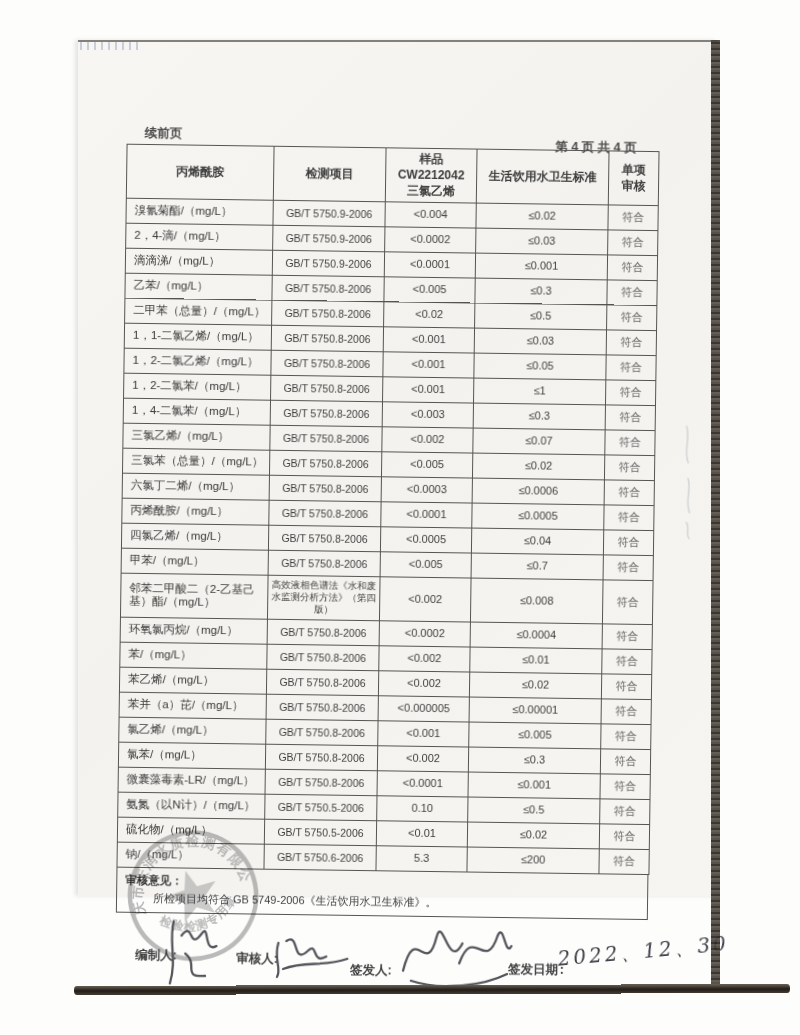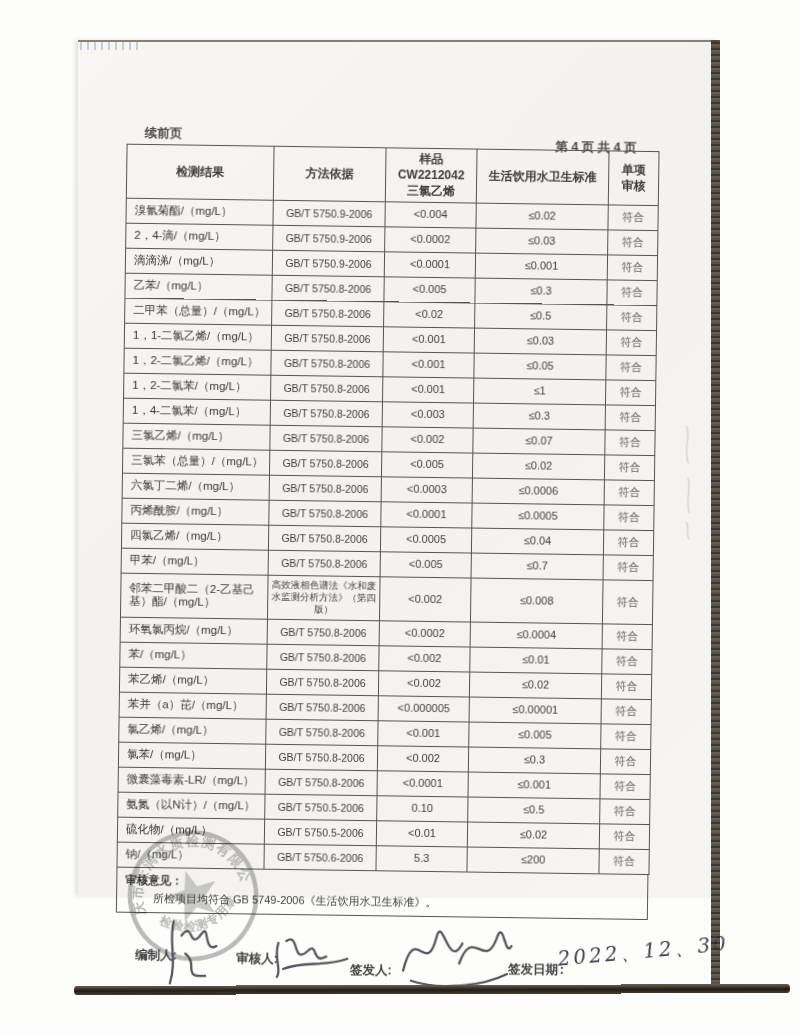--- a/index.html
+++ b/index.html
@@ -92,22 +92,22 @@
       <table>
         <colgroup>
           <col style="width:147px">
             <col style="width:112px">
             <col style="width:91px">
             <col style="width:132px">
             <col style="width:50px">
         </colgroup>
         <thead>
           <tr>
-            <th><span>检测结果</span></th>
-            <th><span>方法依据</span></th>
+            <th><span>丙烯酰胺</span></th>
+            <th><span>检测项目</span></th>
             <th>
               <span>样品 CW2212042</span><br>
               <span>三氯乙烯</span>
             </th>
             <th><span>生活饮用水卫生标准</span></th>
             <th>
               <span>单项</span><br>
               <span>审核</span>
             </th>
           </tr>

